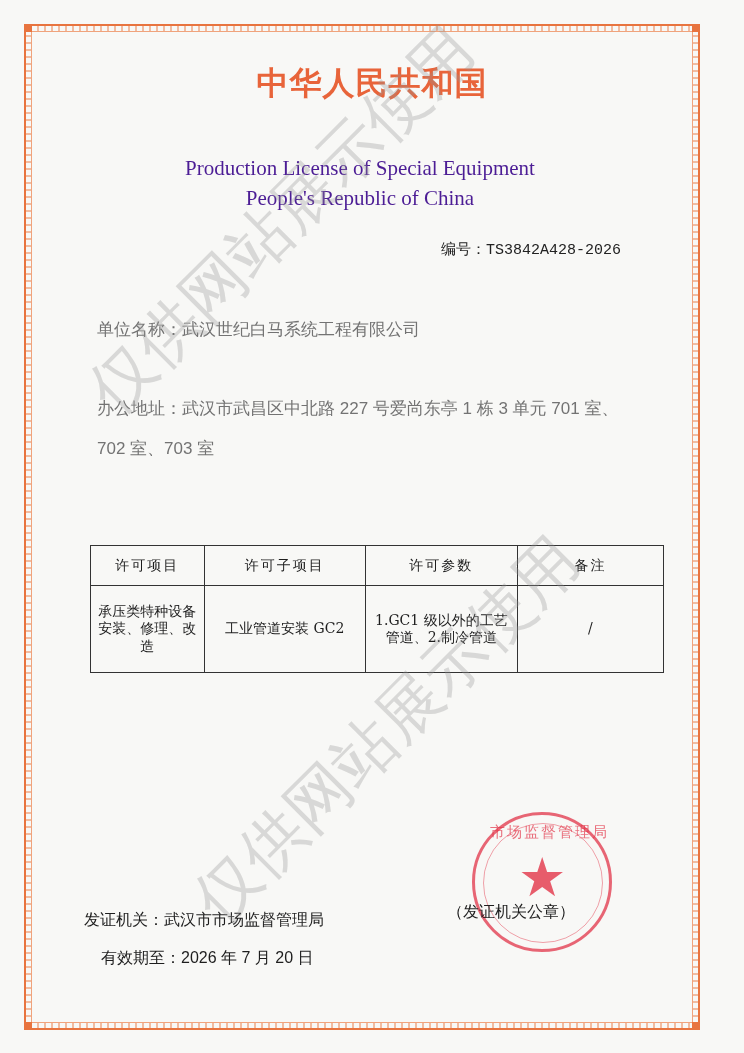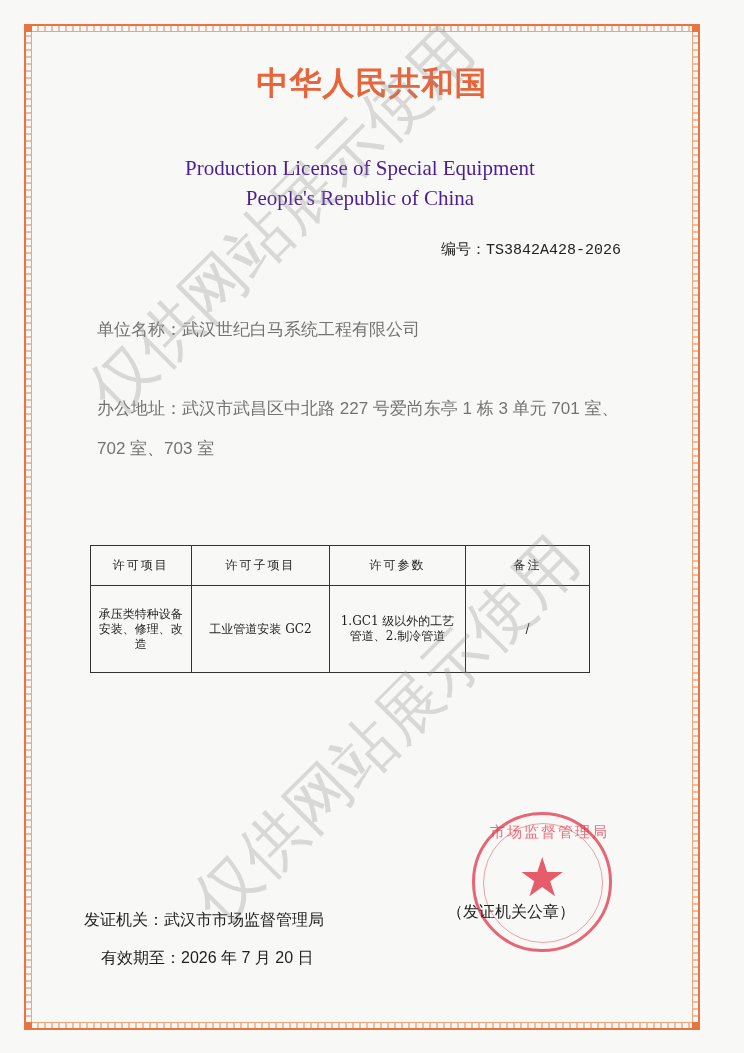--- a/index.html
+++ b/index.html
@@ -20,21 +20,21 @@
   .e1 { top:156px; }
   .e2 { top:186px; }
   .serial { position:absolute; left:441px; top:240px; font-size:15px; font-family:"Liberation Mono", monospace; color:#222; }
   .field { position:absolute; left:97px; font-size:17px; color:#737373; white-space:nowrap; }
   .f1 { top:318px; }
   .f2 { top:357px; }
   .f3 { top:397px; font-family:"Liberation Sans", sans-serif; }
   .f4 { top:437px; font-family:"Liberation Sans", sans-serif; }
   .field .lbl { font-family:"DejaVu Serif", serif; }
   .intro { position:absolute; left:135px; top:512px; font-size:17px; }
-  table.lic { position:absolute; left:90px; top:545px; width:500px; border-collapse:collapse; font-size:12px; }
+  table.lic { position:absolute; left:90px; top:545px; width:574px; border-collapse:collapse; font-size:14px; }
   table.lic th, table.lic td { border:1.5px solid #333; text-align:center; vertical-align:middle; font-weight:normal; line-height:1.25; }
   table.lic th { height:37px; letter-spacing:2px; }
   table.lic td { height:84px; }
   .bottom-line { position:absolute; font-size:16px; white-space:nowrap; font-family:"Liberation Sans", sans-serif; }
   .b1 { left:84px; top:910px; }
   .b2 { left:92px; top:948px;margin-left:9px; }
   .b3 { left:447px; top:902px; }
   .b4 { left:440px; top:948px; }
   .b-lbl { font-family:"DejaVu Serif", serif; }
   .seal { position:absolute; left:472px; top:812px; width:140px; height:140px; border-radius:50%; border:3px solid rgba(226,52,72,.75); box-sizing:border-box; }

